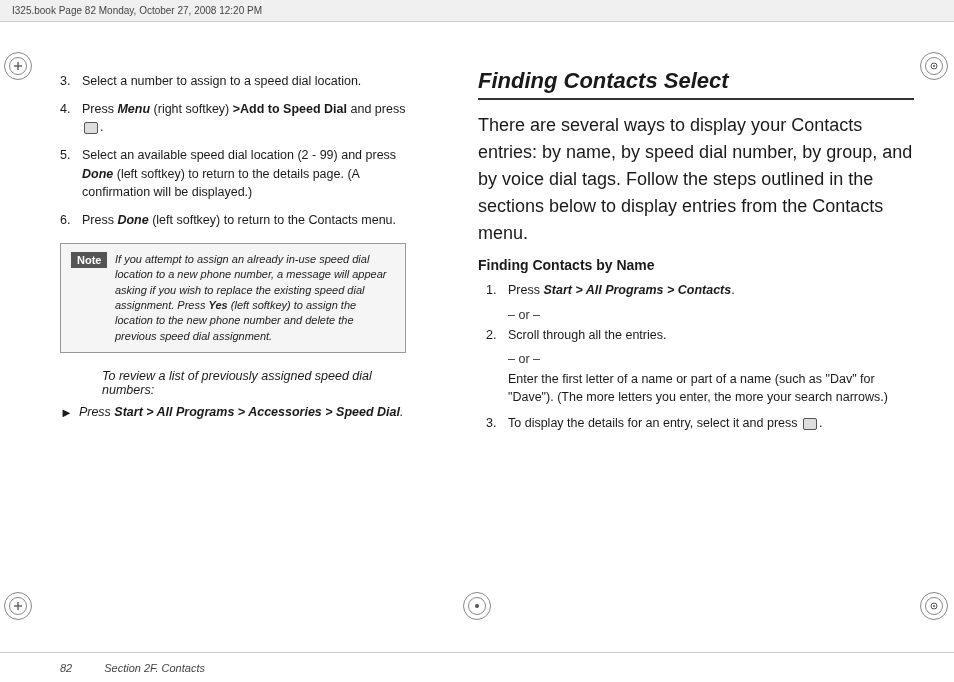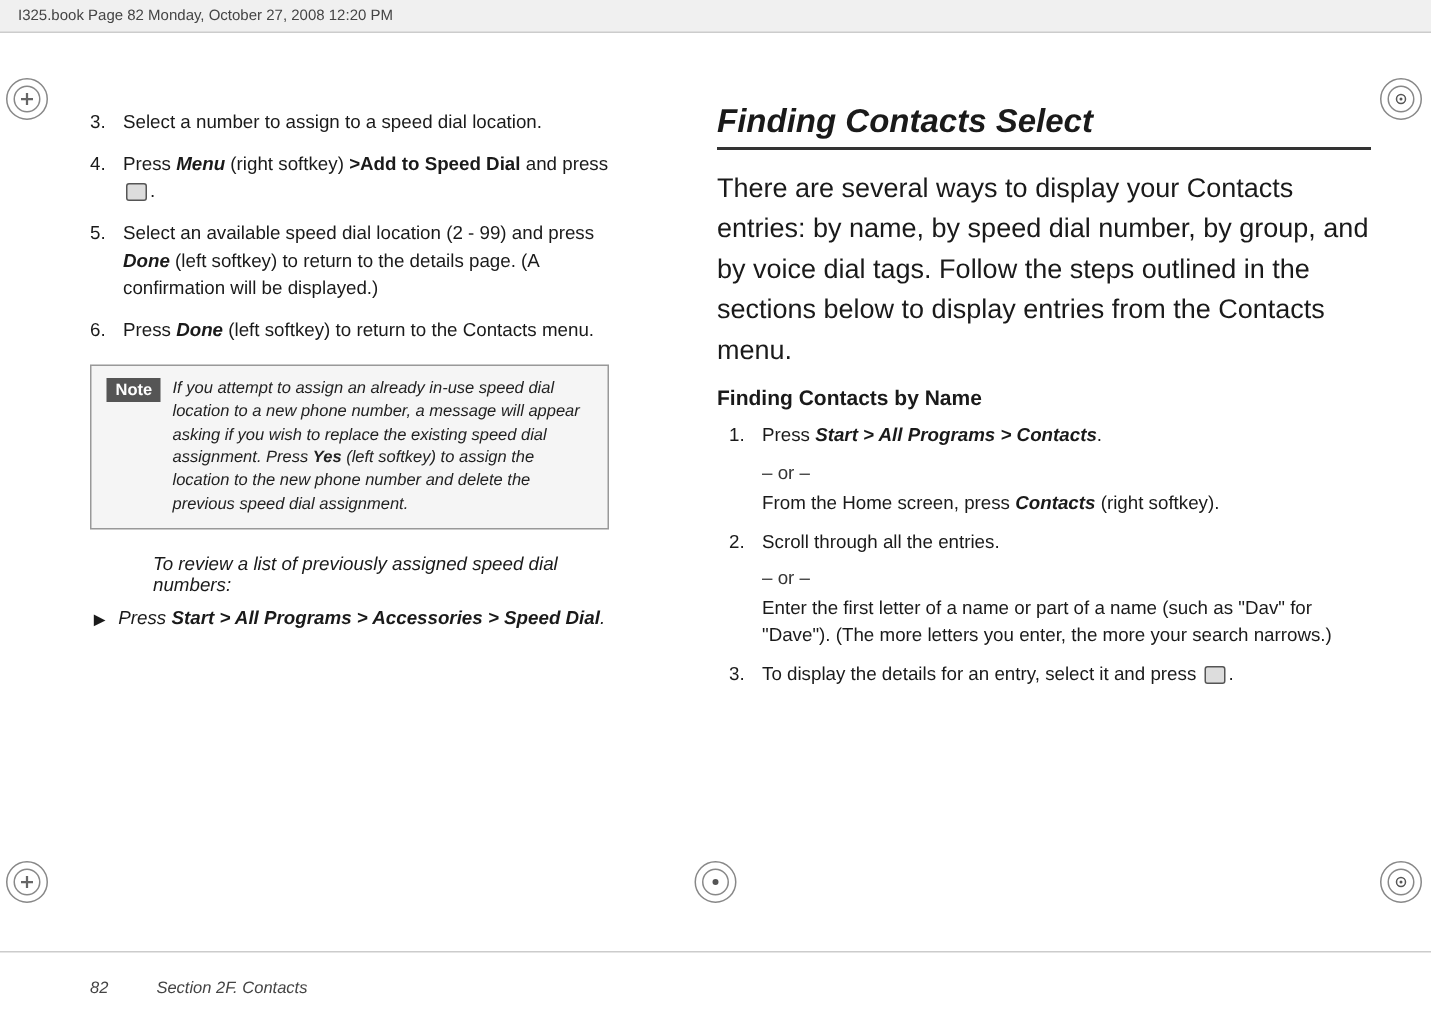--- a/index.html
+++ b/index.html
@@ -55,21 +55,21 @@
     .right-col {
       flex: 1;
       padding: 20px 40px 20px 28px;
       position: relative;
       border-left: none;
     }
 
     
     .footer-bar {
       width: 100%;
-      height: 48px;
+      height: 30px;
       border-top: 1px solid #ccc;
       display: flex;
       align-items: center;
       padding: 0 60px;
       font-size: 11px;
       color: #444;
       font-style: italic;
     }
 
     
@@ -352,23 +352,20 @@
 
       <ol class="r-num-list">
 
         <li>
           <span class="num">1.</span>
           <span class="text">
             Press <span class="bold-italic">Start &gt; All Programs &gt; Contacts</span>.
           </span>
         </li>
         <div class="or-line">– or –</div>
-        <div style="margin: 0 0 8px 22px; font-size:12.5px; line-height:1.45;">
-          From the Home screen, press <span class="bold-italic">Contacts</span> (right softkey).
-        </div>
 
         <li>
           <span class="num">2.</span>
           <span class="text">Scroll through all the entries.</span>
         </li>
         <div class="or-line">– or –</div>
         <div style="margin: 0 0 8px 22px; font-size:12.5px; line-height:1.45;">Enter the first letter of a name or part of a name (such as "Dav" for "Dave"). (The more letters you enter, the more your search narrows.)</div>
 
         <li>
           <span class="num">3.</span>

